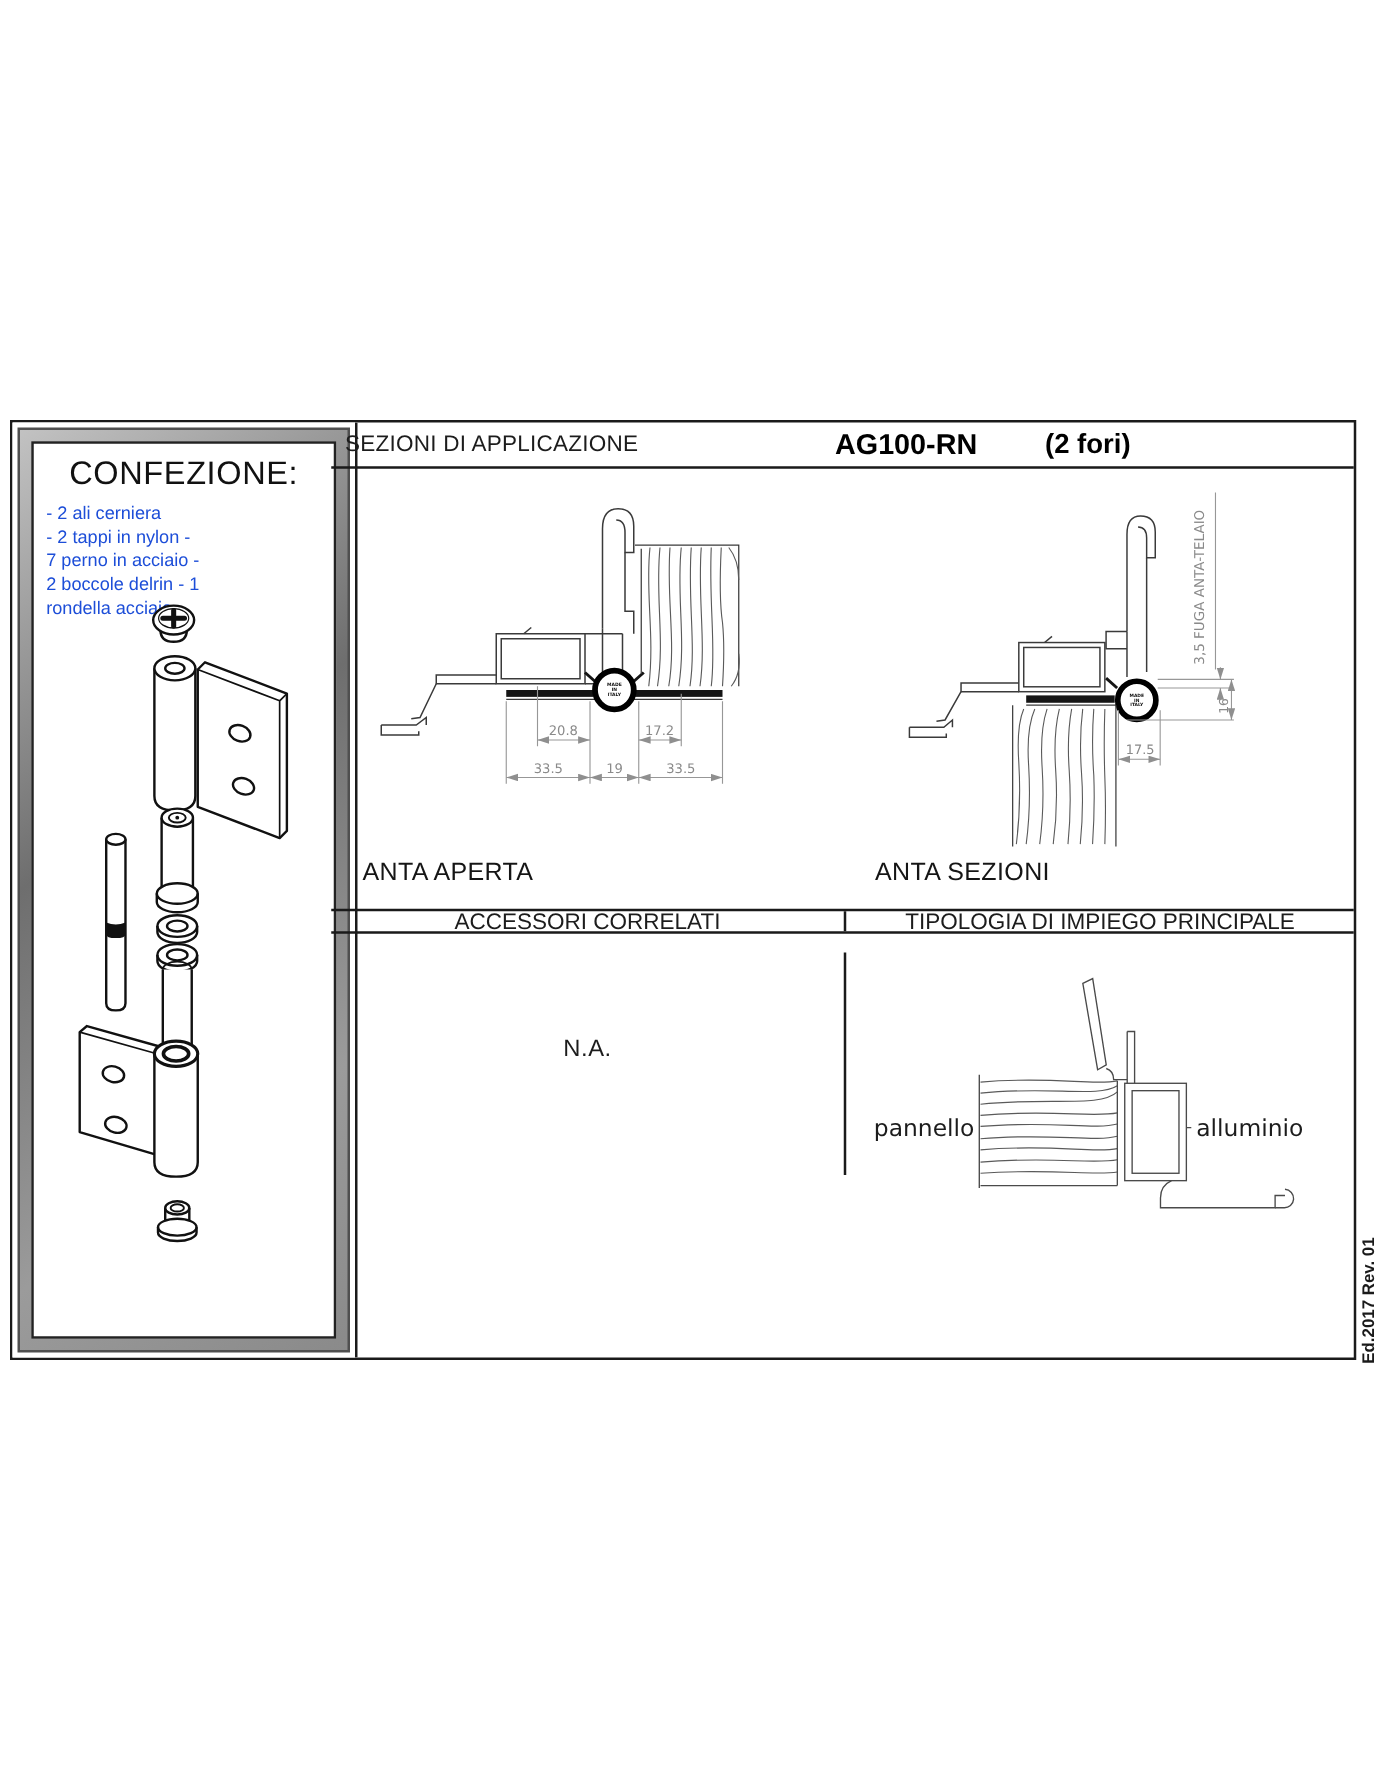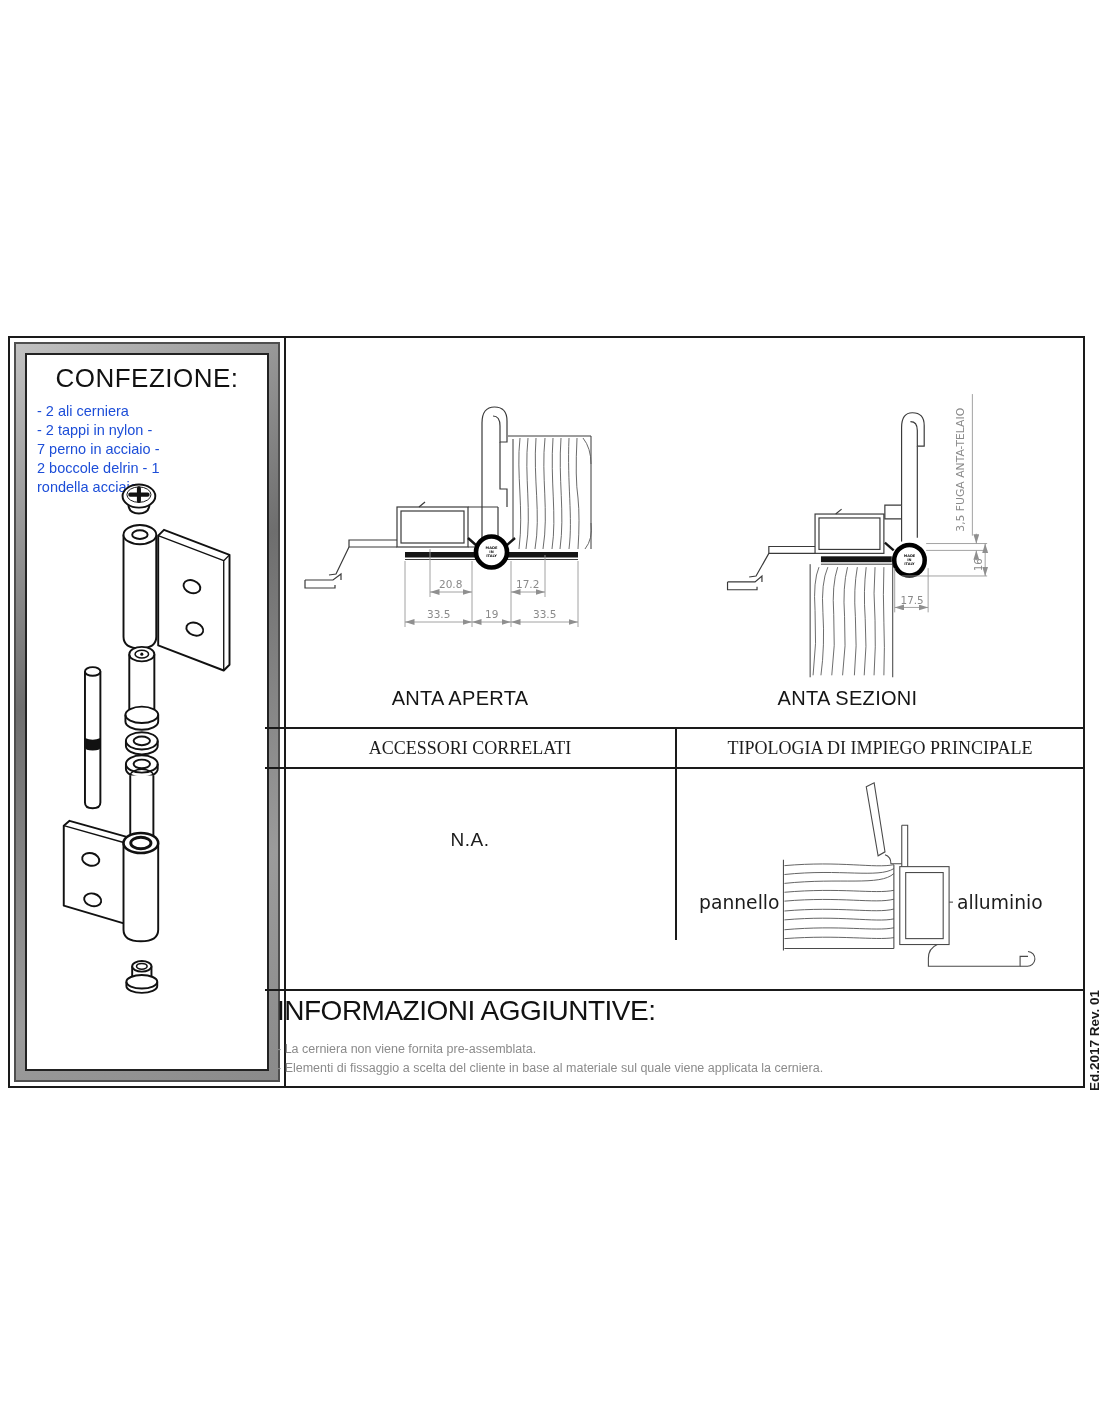--- a/index.html
+++ b/index.html
@@ -19,25 +19,25 @@
 
   
   .hdr-row { position:absolute; left:255px; top:0; right:0; height:37px; border-bottom:2px solid #1a1a1a; }
   .hdr-title { position:absolute; left:11px; top:7px; font-size:18px; color:#1c1c1c; letter-spacing:0.2px; }
   .hdr-code { position:absolute; left:403px; top:4px; font-size:23px; font-weight:bold; color:#000; }
   .hdr-variant { position:absolute; left:571px; top:4px; font-size:22px; font-weight:bold; color:#000; }
 
   .draw-row { position:absolute; left:255px; top:37px; right:0; height:352px; }
   .svg-aperta { position:absolute; left:25px; top:14px; width:340px; height:300px; }
   .svg-chiusa { position:absolute; left:435px; top:8px; width:295px; height:325px; }
-  .cap { position:absolute; text-align:center; font-size:20px; color:#151515; letter-spacing:0.3px; }
+  .cap { position:absolute; text-align:left; font-size:20px; color:#151515; letter-spacing:0.3px; }
   .cap-a { left:25px; width:340px; top:312px; }
   .cap-b { left:435px; width:295px; top:312px; }
 
-  .mid-hdr-row { position:absolute; left:255px; top:389px; right:0; height:42px; border-top:2px solid #1a1a1a; border-bottom:2px solid #1a1a1a; display:flex;font-family:Liberation Serif, serif; }
+  .mid-hdr-row { position:absolute; left:255px; top:389px; right:0; height:20px; border-top:2px solid #1a1a1a; border-bottom:2px solid #1a1a1a; display:flex; }
   .mid-hdr-cell { display:flex; align-items:center; justify-content:center; font-size:18px; color:#1c1c1c; }
   .mid-hdr-a { width:412px; border-right:2px solid #1a1a1a; }
   .mid-hdr-b { flex:1; }
 
   .mid-body-row { position:absolute; left:255px; top:424px; right:0; height:178px; display:flex; }
   .mid-body-a { width:412px; border-right:2px solid #1a1a1a; display:flex; align-items:center; justify-content:center; }
   .na-value { font-size:19px; color:#1c1c1c; margin-bottom:22px; letter-spacing:0.5px; }
   .mid-body-b { flex:1; position:relative; }
   .svg-tipologia { position:absolute; left:12px; top:8px; width:392px; height:212px; }
 
@@ -131,20 +131,25 @@
             <ellipse cx="115" cy="518" rx="10" ry="5.5"></ellipse>
             <ellipse cx="115" cy="518" rx="5.5" ry="3" stroke-width="1.6"></ellipse>
             <ellipse cx="115" cy="534" rx="16" ry="7"></ellipse>
             <path d="M99,534 v4.5 a16,7 0 0 0 32,0 v-4.5" fill="none"></path>
           </g>
         </g>
       </svg>
     </div>
   </div>
 
+  <div class="hdr-row">
+    <span class="hdr-title">SEZIONI DI APPLICAZIONE</span>
+    <span class="hdr-code">AG100-RN</span>
+    <span class="hdr-variant">(2 fori)</span>
+  </div>
 
   <div class="draw-row">
 
     <svg class="svg-aperta" viewBox="0 0 330 300">
       <defs>
         <marker id="arrA" markerWidth="11" markerHeight="8" refX="9.5" refY="3" orient="auto-start-reverse" markerUnits="userSpaceOnUse">
           <path d="M0,0 L9.5,3 L0,6 Z" fill="#8f8f8f"></path>
         </marker>
       </defs>
       <g fill="none" stroke="#3a3a3a" stroke-width="1.2">
@@ -307,23 +312,16 @@
           <path d="M340,184 a7,7 0 1 1 -1,15 l-7,0"></path>
         </g>
         <g font-size="19" fill="#1c1c1c">
           <text x="88" y="141" text-anchor="end">pannello</text>
           <text x="268" y="141">alluminio</text>
         </g>
       </svg>
     </div>
   </div>
 
-  <div class="info-row">
-    <div class="info-title">INFORMAZIONI AGGIUNTIVE:</div>
-    <div class="info-notes">
-      <div>- La cerniera non viene fornita pre-assemblata.</div>
-      <div>- Elementi di fissaggio a scelta del cliente in base al materiale sul quale viene applicata la cerniera.</div>
-    </div>
-  </div>
 
 </div>
 
 <div class="edition">Ed.2017 Rev. 01</div>
 
 </body></html>

